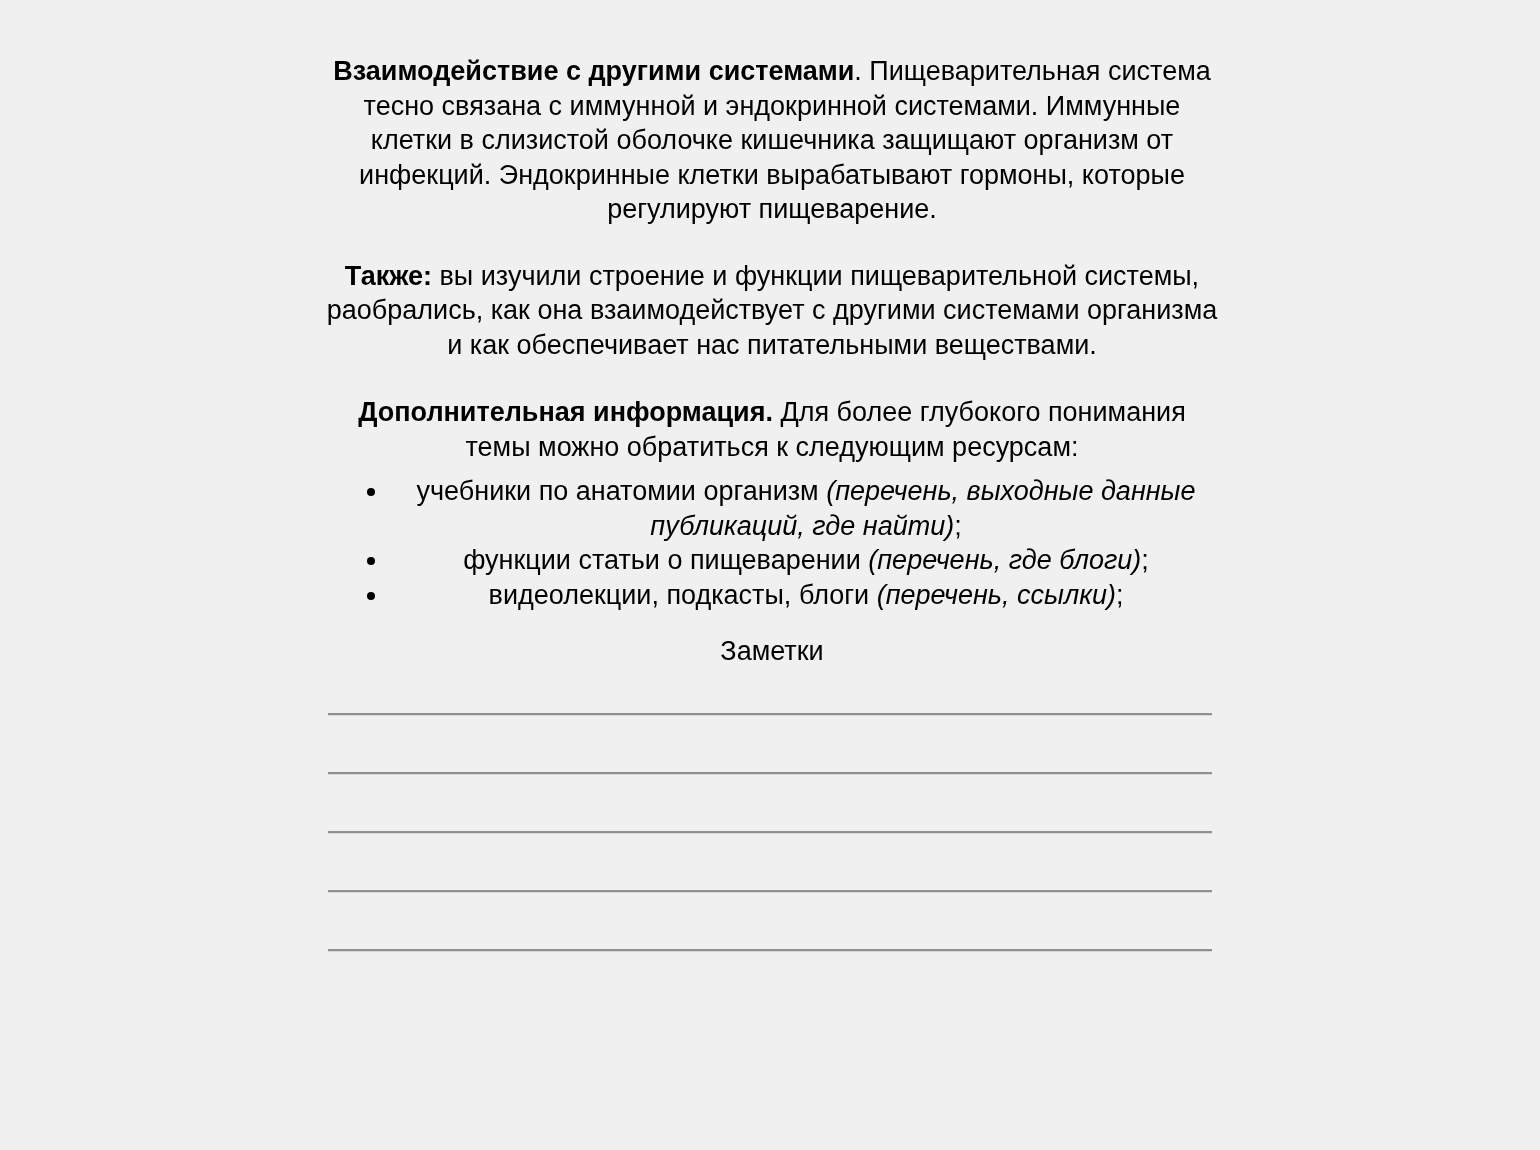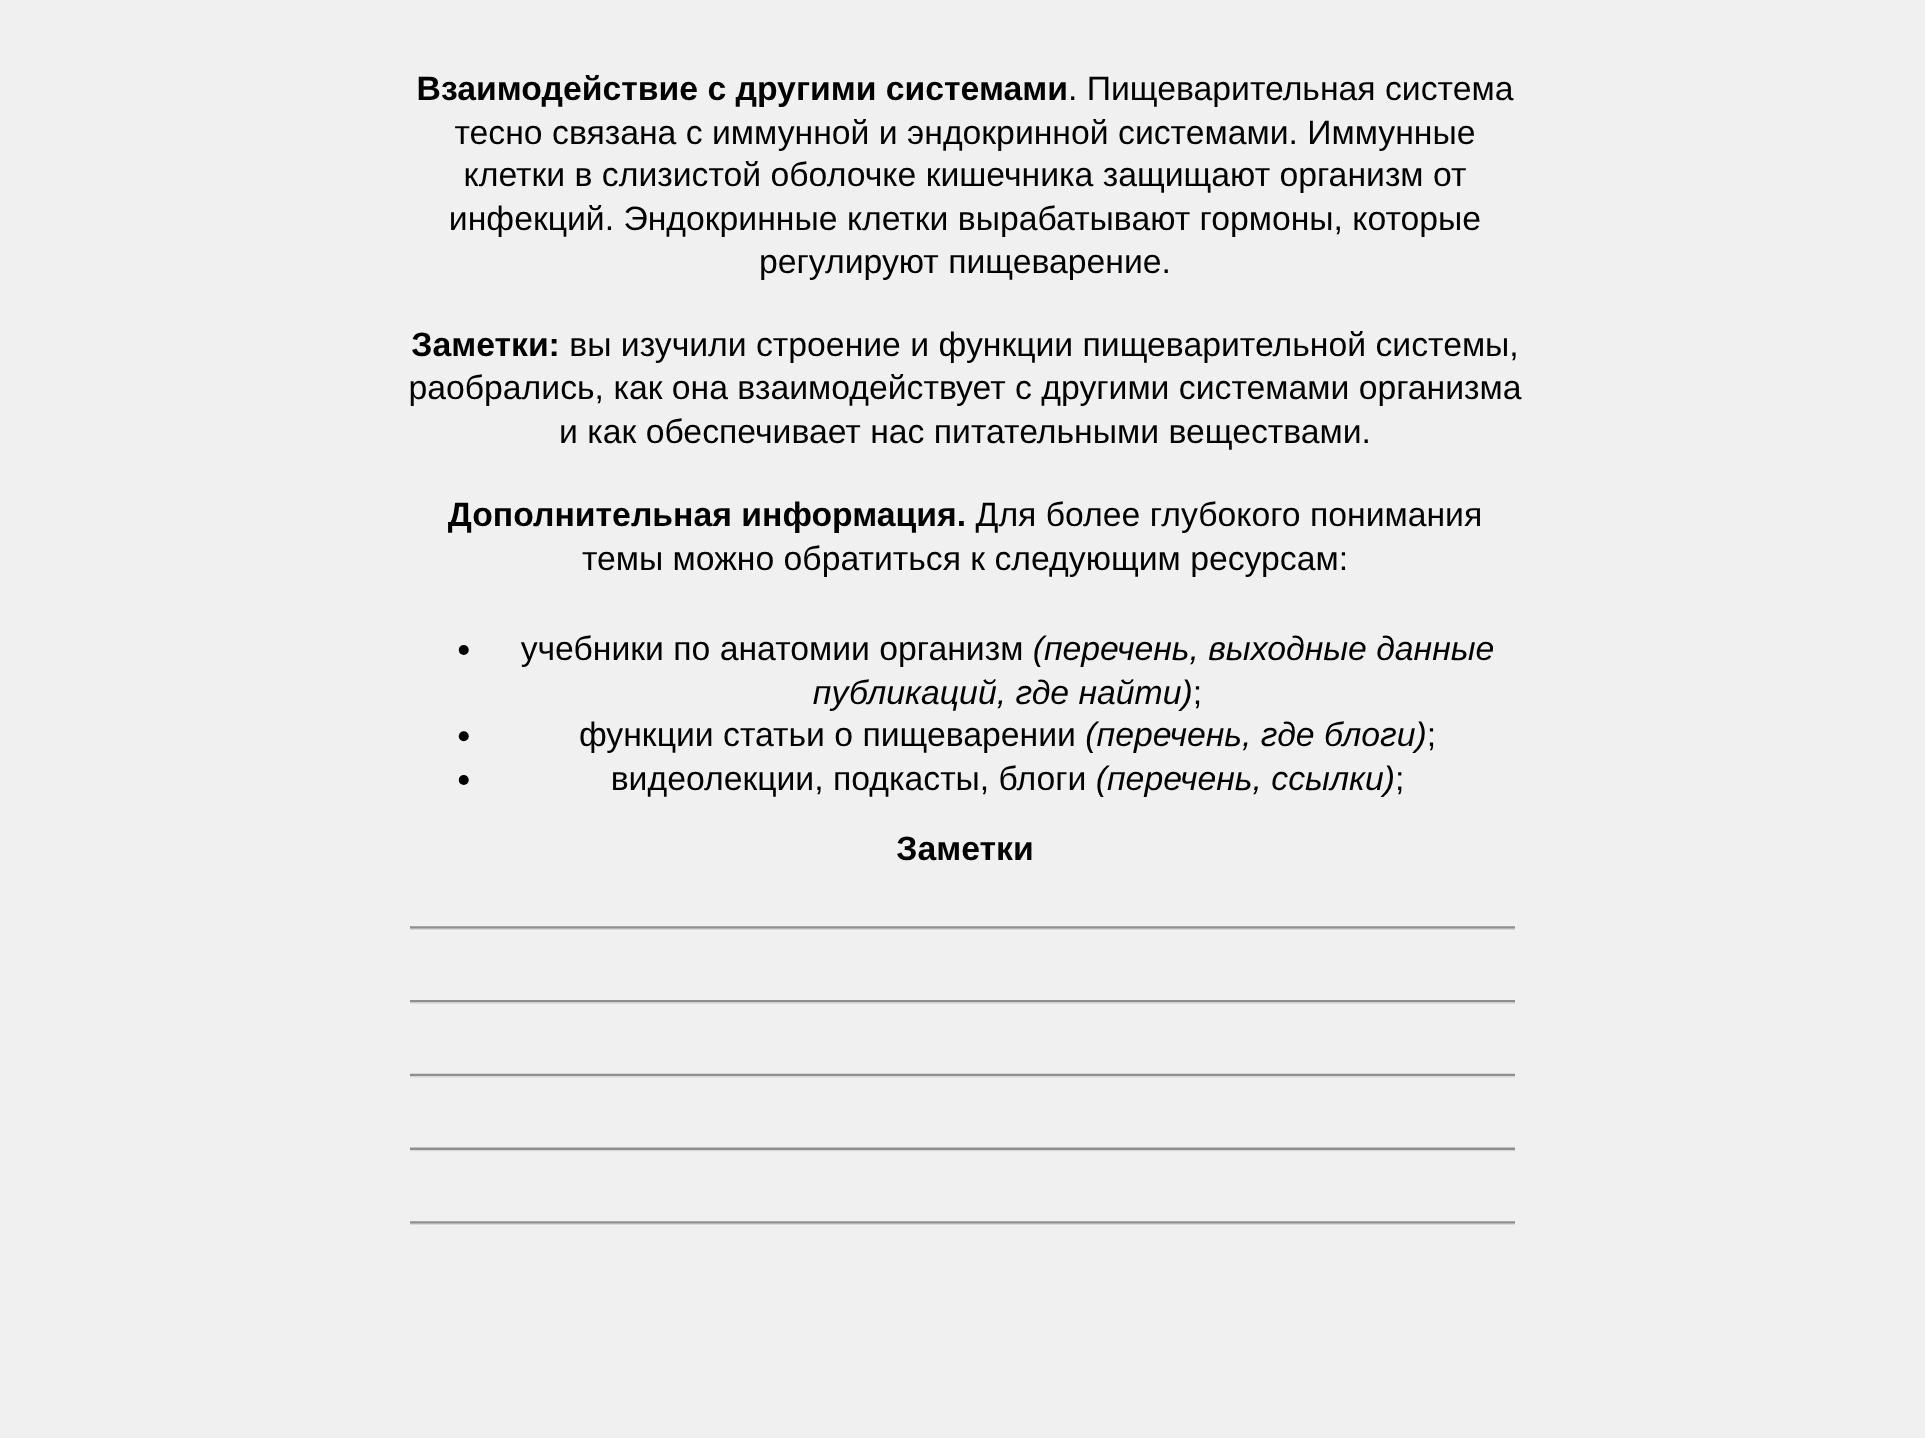--- a/index.html
+++ b/index.html
@@ -15,53 +15,53 @@
     line-height: 34.5px;
     color: #000000;
   }
   .doc {
     width: 900px;
     margin-left: 322px;
     padding-top: 54px;
   }
   .para { margin: 0 0 32px 0; }
   .para.p2 { margin-bottom: 33px; }
-  .para.p3 { margin-bottom: 38px; }
+  .para.p3 { margin-bottom: 10px; }
   .para.closing { margin-bottom: 28px; }
   b, .bold { font-weight: bold; }
   .it { font-style: italic; }
   ul.resources {
     margin: 0 0 22px 0;
     padding-left: 68px;
     list-style: disc outside;
   }
   ul.resources li { padding-left: 0; }
   .notes-heading {
-    font-weight: bold;
+    font-weight: normal;
     margin: 15px;
   }
   .notes-lines {
     margin-top: 44px;
   }
   .note-line {
     height: 0;
     width: 884px;
     margin: 0 0 56px 6px;
     border-top: 2px solid #8f8f8f;
     border-bottom: 1px solid #d9d9d9;
   }
 </style>
 </head>
 <body>
 
 <div class="doc">
 
   <p class="para p1"><b>Взаимодействие с другими системами</b><span>. Пищеварительная система тесно связана с иммунной и эндокринной системами. Иммунные клетки в слизистой оболочке кишечника защищают организм от инфекций. Эндокринные клетки вырабатывают гормоны, которые регулируют пищеварение.</span></p>
 
-  <p class="para p2"><b>Заметки:</b><span> вы изучили строение и функции пищеварительной системы, раобрались, как она взаимодействует с другими системами организма и как обеспечивает нас питательными веществами.</span></p>
+  <p class="para p2"><b>Также:</b><span> вы изучили строение и функции пищеварительной системы, раобрались, как она взаимодействует с другими системами организма и как обеспечивает нас питательными веществами.</span></p>
 
   <p class="para p3"><b>Дополнительная информация.</b><span> Для более глубокого понимания темы можно обратиться к следующим ресурсам:</span></p>
 
   <ul class="resources">
     <li><span>учебники по анатомии организм </span><span class="it">(перечень, выходные данные публикаций, где найти)</span><span>;</span></li>
     <li><span>функции статьи о пищеварении </span><span class="it">(перечень, где блоги)</span><span>;</span></li>
     <li><span>видеолекции, подкасты, блоги </span><span class="it">(перечень, ссылки)</span><span>;</span></li>
   </ul>
 
 

